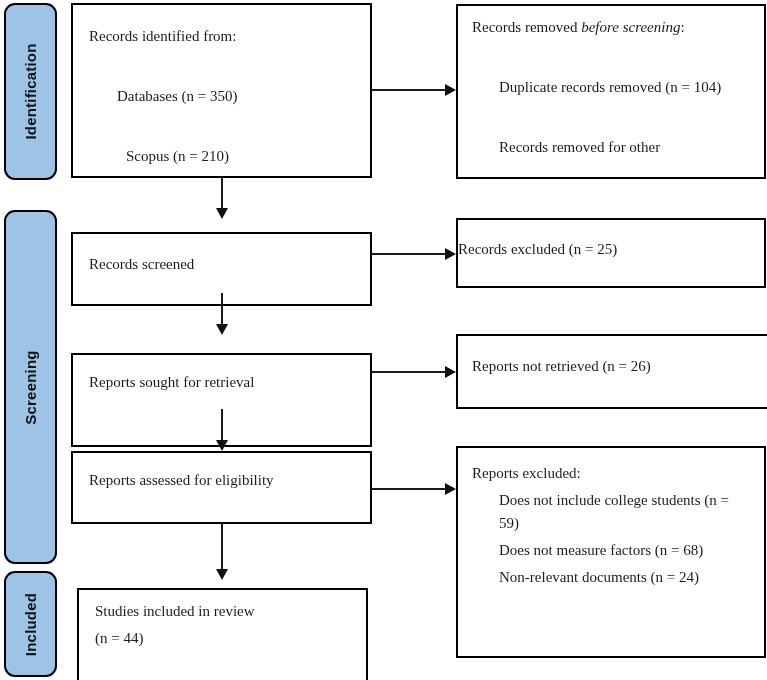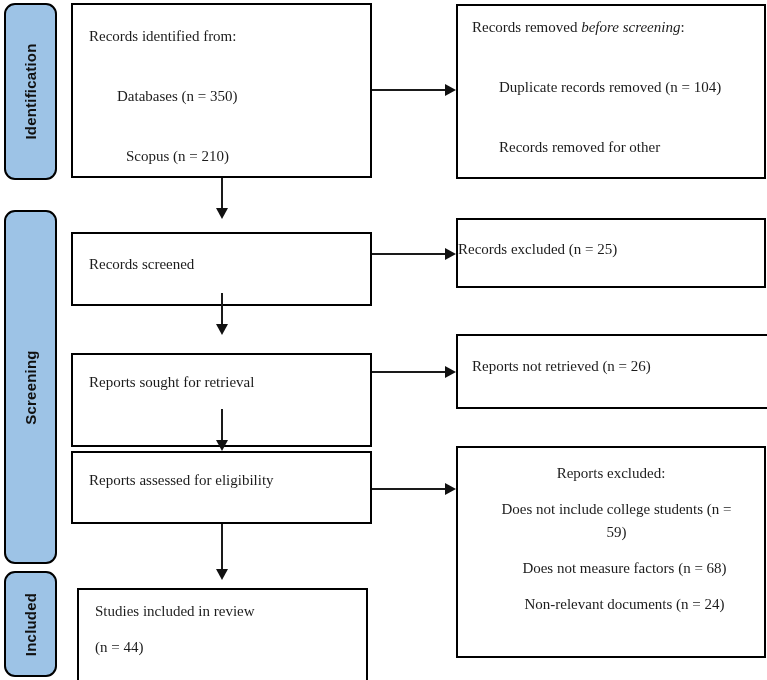--- a/index.html
+++ b/index.html
@@ -21,21 +21,21 @@
   
   .fbox {
     position:absolute; background:#fff; border:2px solid #000;
     box-sizing:border-box; line-height:23px;
   }
   .para { margin:0;font-family:Liberation Serif, serif; }
   .indent1 { padding-left:28px; }
   .indent2 { padding-left:37px; }
   .indent3 { padding-left:27px; }
   .gap { margin-top:37px; }
-  .gap-sm { margin-top:13px; }
+  .gap-sm { margin-top:4px; }
   em { font-style:italic; }
   
   .arrow { position:absolute; }
   .arrow-h { height:12px; }
   .arrow-v { width:12px; }
   .shaft-h {
     position:absolute; left:0; top:5px; height:2px; width:calc(100% - 9px);
     background:#1a1a1a;
   }
   .head-right {
@@ -96,21 +96,21 @@
   </div>
 
   <div class="fbox" style="left:456px; top:218px; width:310px; height:70px; padding:18px 0;">
     <div class="para">Records excluded (n = 25)</div>
   </div>
 
   <div class="fbox" style="left:456px; top:334px; width:356px; height:75px; padding:19px 14px;">
     <div class="para">Reports not retrieved (n = 26)</div>
   </div>
 
-  <div class="fbox" style="left:456px; top:446px; width:310px; height:212px; padding:14px 14px;text-align:center;">
+  <div class="fbox" style="left:456px; top:446px; width:310px; height:212px; padding:14px 14px;">
     <div class="para">Reports excluded:</div>
     <div class="para gap-sm indent3" style="max-width:235px;">Does not include college students (n = 59)</div>
     <div class="para gap-sm indent3">Does not measure factors (n = 68)</div>
     <div class="para gap-sm indent3">Non-relevant documents (n = 24)</div>
   </div>
 
   <div class="arrow arrow-h" style="left:372px; top:84px; width:84px;">
     <div class="shaft-h"></div>
     <div class="head-right"></div>
   </div>

